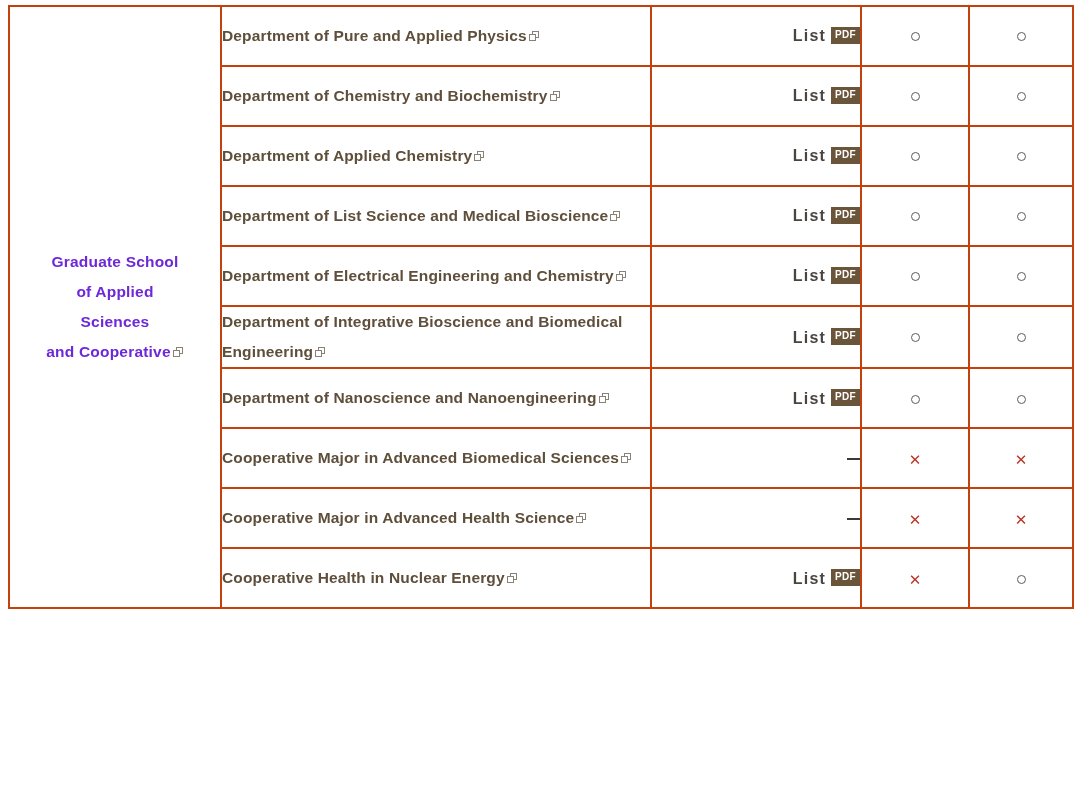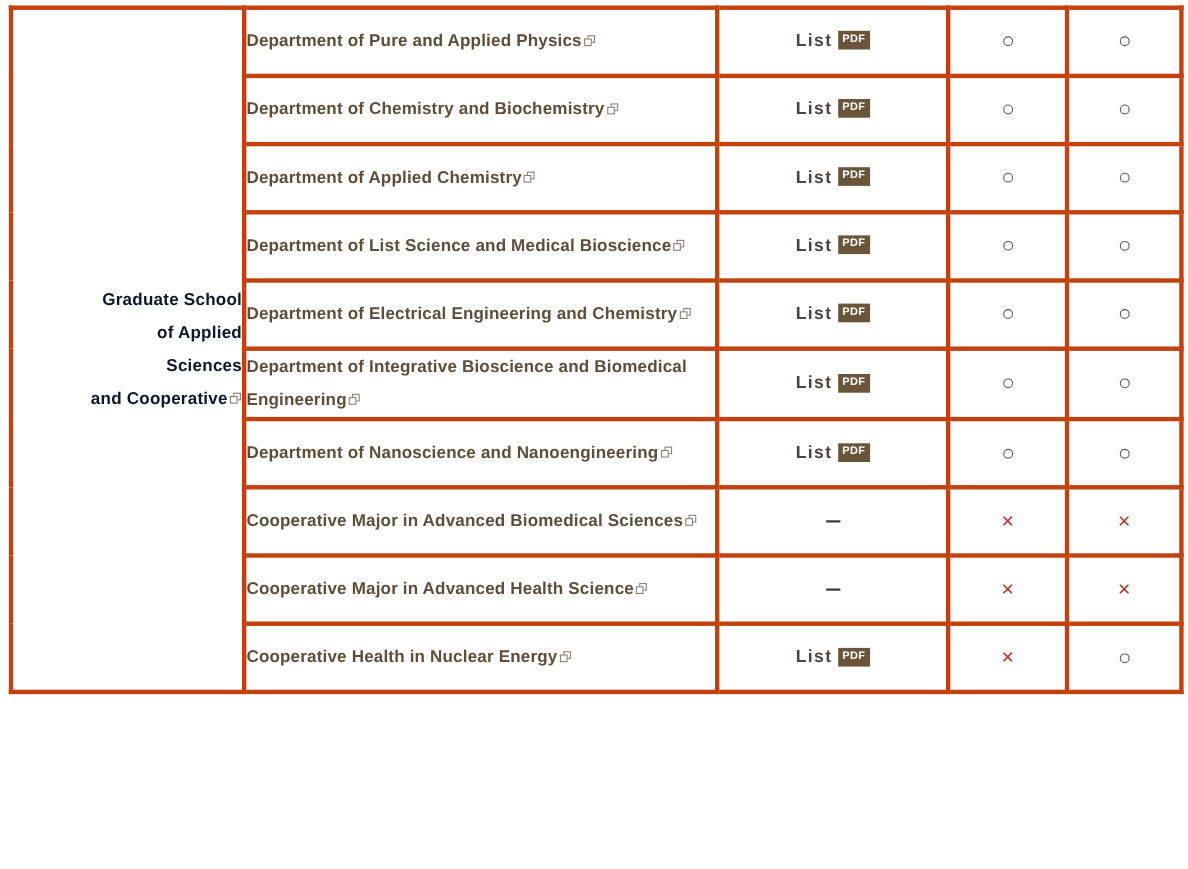--- a/index.html
+++ b/index.html
@@ -23,56 +23,56 @@
   }
 
   table.dept-table {
     border-collapse: collapse;
     table-layout: fixed;
     width: 1064px;
     border: 1px solid #e2e0dc;
   }
 
   table.dept-table td {
-    border: 4px solid #c2410c;
+    border: 2px solid #c2410c;
     padding: 0;
     vertical-align: middle;
     background: #ffffff;
   }
 
   
   col.c-school { width: 212px; }
   col.c-dept   { width: 430px; }
   col.c-list   { width: 210px; }
   col.c-mark1  { width: 108px; }
   col.c-mark2  { width: 104px; }
 
   .school-cell {
-    text-align: right;
+    text-align: center;
     vertical-align: top;
     padding: 18px 10px 10px 10px;
-    color: #0f172a;
+    color: #6d28d9;
     font-size: 15.5px;
     font-weight: bold;
     line-height: 1.95;
     letter-spacing: 0.2px;
   }
 
   .dept-cell {
     padding: 14px 16px 14px 16px;
     color: #5e4e3a;
     font-size: 15.5px;
     font-weight: bold;
     line-height: 1.95;
     letter-spacing: 0.15px;
     height: 58px;
   }
 
   .list-cell {
-    text-align: center;
+    text-align: right;
     padding: 10px 6px;
     white-space: nowrap;
   }
 
   .mark-cell {
     text-align: center;
     padding: 10px 4px;
   }
 
   .list-link {

